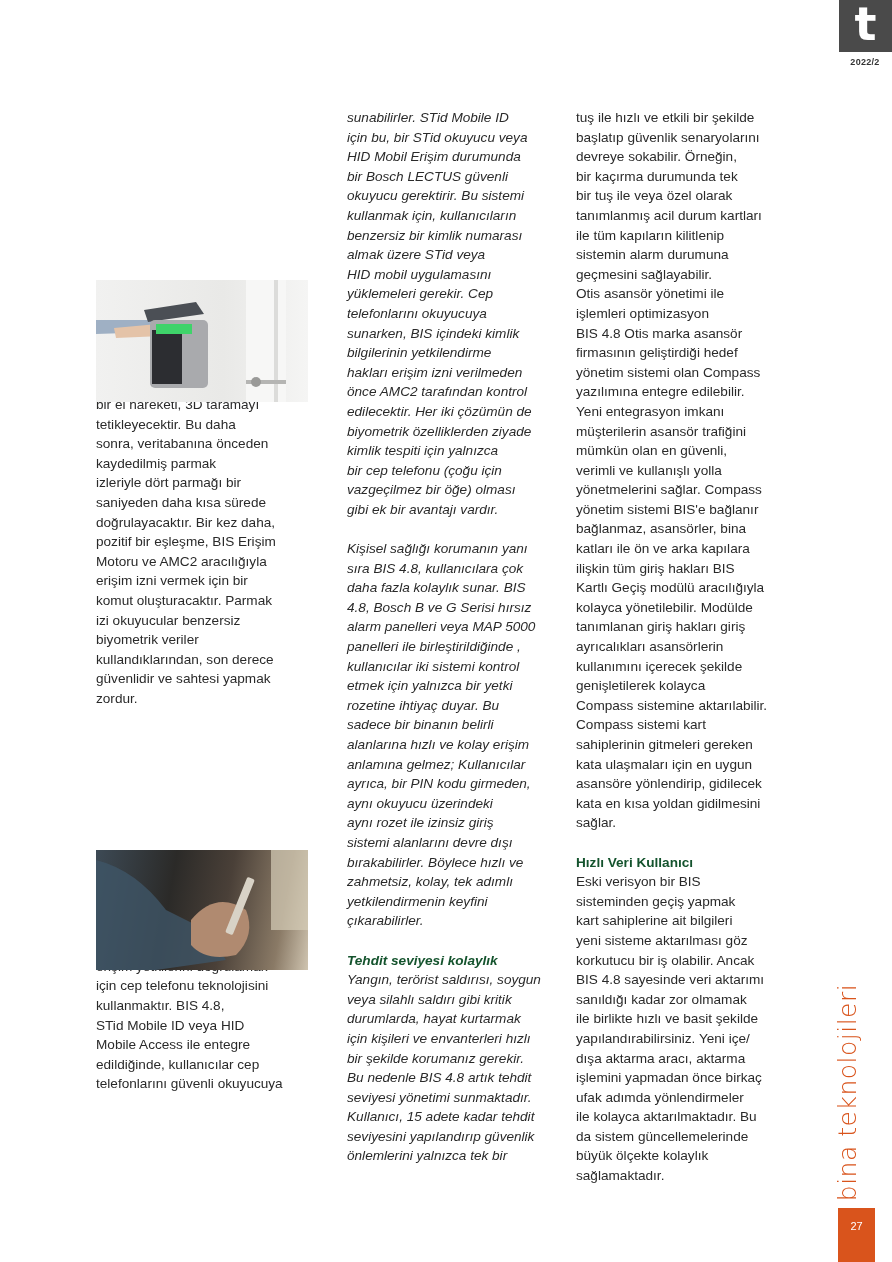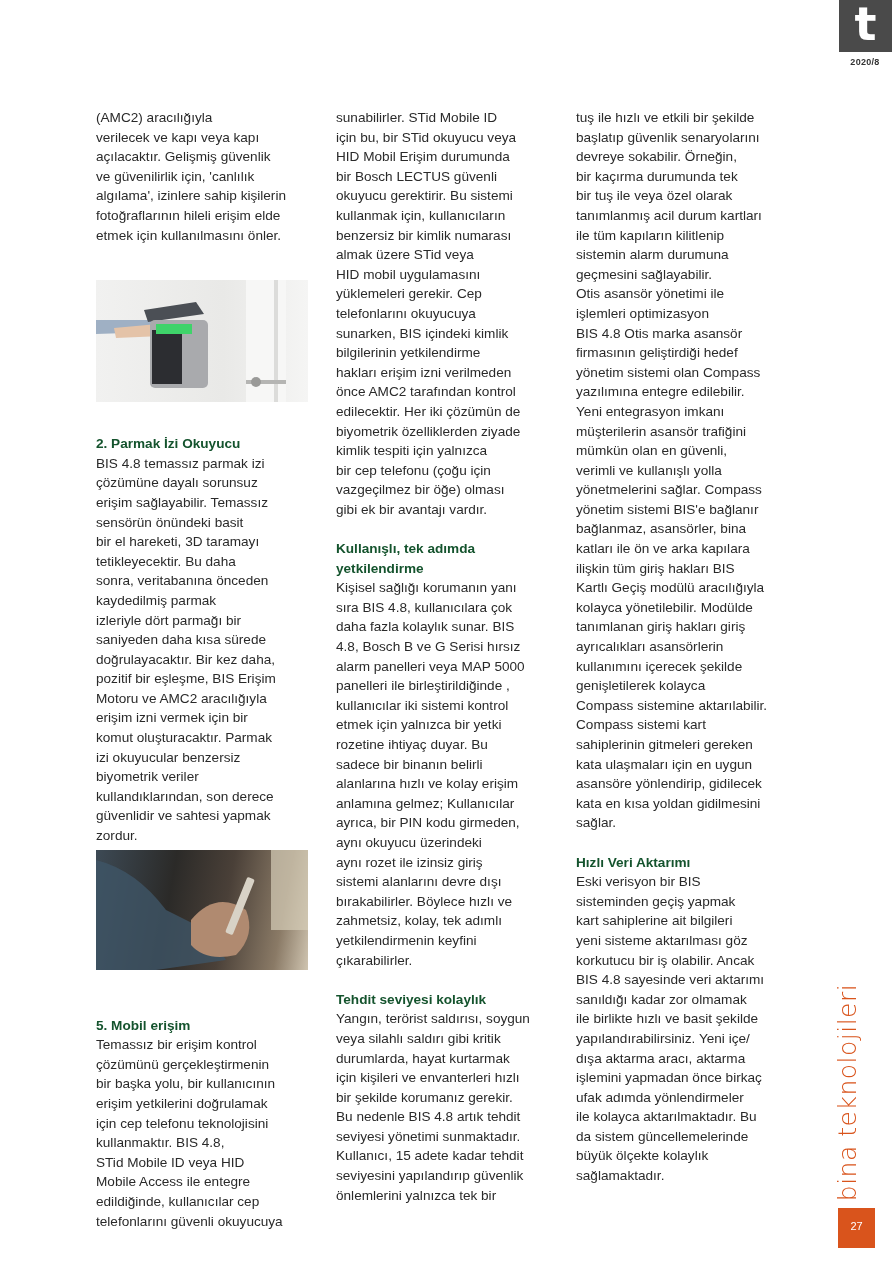--- a/index.html
+++ b/index.html
@@ -10,55 +10,48 @@
   .logo-box {
     position: absolute; left: 839px; top: 0; width: 53px; height: 52px; background: #4a4a4a;
     display: flex; align-items: center; justify-content: center;
   }
   .logo-letter { color: #fff; font-size: 46px; font-weight: bold; line-height: 1; margin-top: -4px; font-family: "DejaVu Sans", sans-serif; }
   .issue { position: absolute; left: 838px; top: 57px; width: 54px; text-align: center; font-size: 9px; font-weight: bold; color: #333; letter-spacing: 0.3px; }
   .col { position: absolute; top: 108px; font-size: 13.6px; line-height: 19.6px; }
   .col p { margin: 0; white-space: pre-line; }
   .col h3 { margin: 0; font-size: 13.6px; font-weight: bold; color: #14532d; line-height: 19.6px; }
   .col1 { left: 96px; width: 216px; }
-  .col2 { left: 336px; width: 218px; }
+  .col2 { left: 347px; width: 218px; font-style: italic; }
   .col3 { left: 576px; width: 218px; }
   .gap { height: 19.6px; }
   .photo { position: absolute; left: 96px; width: 212px; overflow: hidden; }
   .photo-reader { top: 280px; height: 122px; background: linear-gradient(90deg,#f1f1f0 0%,#e9e9e7 60%,#f5f5f4 100%); }
   .photo-phone { top: 850px; height: 120px; background: linear-gradient(100deg,#3d4a55 0%,#2b2a28 35%,#4a4038 60%,#8a7a66 85%,#cfc4b0 100%); }
   .section-tab {
     position: absolute; left: 818px; top: 992px; width: 60px; height: 200px;
     display: flex; align-items: center; justify-content: center;
   }
   .section-tab span {
     transform: rotate(-90deg); white-space: nowrap; color: #d9541c; font-size: 25px;
     font-family: "DejaVu Sans", sans-serif; font-weight: 300; letter-spacing: 0.5px;
   }
   .page-no {
-    position: absolute; left: 838px; top: 1208px; width: 37px; height: 40px; background: #d9541c;
+    position: absolute; left: 838px; top: 1208px; width: 37px; height: 54px; background: #d9541c;
     color: #fff; font-size: 11px; text-align: center; padding-top: 12px; box-sizing: border-box;
   }
 </style>
 </head>
 <body>
 
 <div class="logo-box">
   <span class="logo-letter">t</span>
 </div>
-<div class="issue">2020/8</div>
+<div class="issue">2022/2</div>
 
 <div class="col col1">
-  <p>(AMC2) aracılığıyla
-verilecek ve kapı veya kapı
-açılacaktır. Gelişmiş güvenlik
-ve güvenilirlik için, 'canlılık
-algılama', izinlere sahip kişilerin
-fotoğraflarının hileli erişim elde
-etmek için kullanılmasını önler.</p>
   <div style="height:189px"></div>
   <h3>2. Parmak İzi Okuyucu</h3>
   <p>BIS 4.8 temassız parmak izi
 çözümüne dayalı sorunsuz
 erişim sağlayabilir. Temassız
 sensörün önündeki basit
 bir el hareketi, 3D taramayı
 tetikleyecektir. Bu daha
 sonra, veritabanına önceden
 kaydedilmiş parmak
@@ -128,22 +121,20 @@
 bilgilerinin yetkilendirme
 hakları erişim izni verilmeden
 önce AMC2 tarafından kontrol
 edilecektir. Her iki çözümün de
 biyometrik özelliklerden ziyade
 kimlik tespiti için yalnızca
 bir cep telefonu (çoğu için
 vazgeçilmez bir öğe) olması
 gibi ek bir avantajı vardır.</p>
   <div class="gap"></div>
-  <h3 style="white-space:pre-line">Kullanışlı, tek adımda
-yetkilendirme</h3>
   <p>Kişisel sağlığı korumanın yanı
 sıra BIS 4.8, kullanıcılara çok
 daha fazla kolaylık sunar. BIS
 4.8, Bosch B ve G Serisi hırsız
 alarm panelleri veya MAP 5000
 panelleri ile birleştirildiğinde ,
 kullanıcılar iki sistemi kontrol
 etmek için yalnızca bir yetki
 rozetine ihtiyaç duyar. Bu
 sadece bir binanın belirli
@@ -203,21 +194,21 @@
 kullanımını içerecek şekilde
 genişletilerek kolayca
 Compass sistemine aktarılabilir.
 Compass sistemi kart
 sahiplerinin gitmeleri gereken
 kata ulaşmaları için en uygun
 asansöre yönlendirip, gidilecek
 kata en kısa yoldan gidilmesini
 sağlar.</p>
   <div class="gap"></div>
-  <h3>Hızlı Veri Aktarımı</h3>
+  <h3>Hızlı Veri Kullanıcı</h3>
   <p>Eski verisyon bir BIS
 sisteminden geçiş yapmak
 kart sahiplerine ait bilgileri
 yeni sisteme aktarılması göz
 korkutucu bir iş olabilir. Ancak
 BIS 4.8 sayesinde veri aktarımı
 sanıldığı kadar zor olmamak
 ile birlikte hızlı ve basit şekilde
 yapılandırabilirsiniz. Yeni içe/
 dışa aktarma aracı, aktarma

